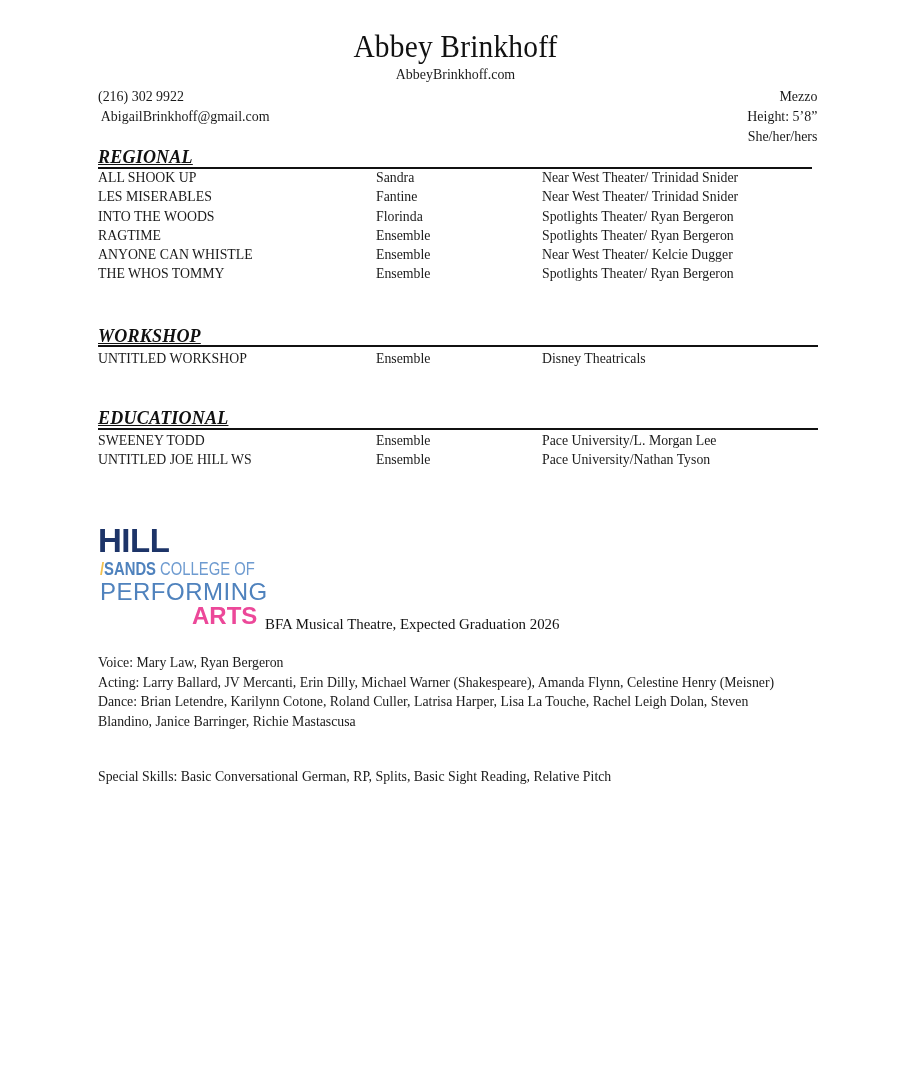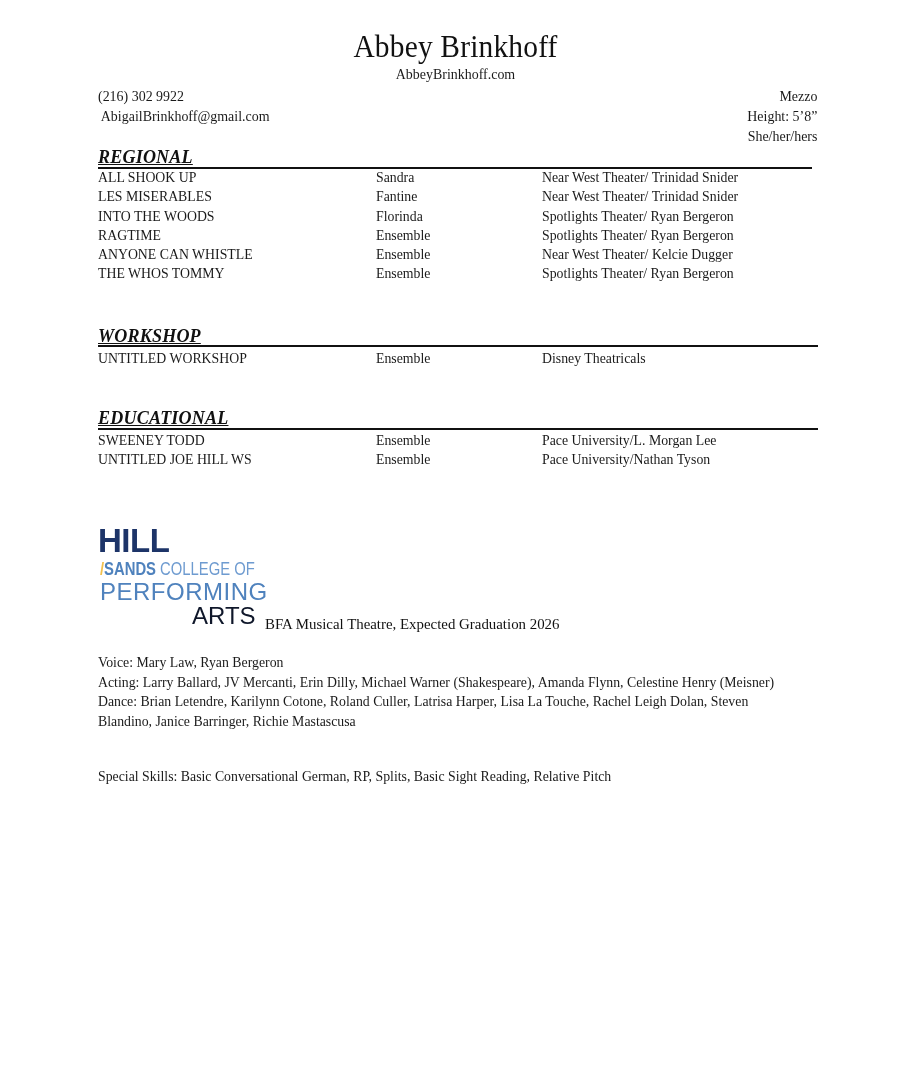--- a/index.html
+++ b/index.html
@@ -18,21 +18,21 @@
     .row .c1 { left: 0; }
     .row .c2 { left: 278px; }
     .row .c3 { left: 444px; }
     .logo { position: absolute; left: 98px; top: 525px; width: 160px; height: 105px; font-family: "Liberation Sans", "DejaVu Sans", sans-serif; }
     .logo .l1 { position: absolute; left: 0; top: 0; font-size: 33px; font-weight: bold; color: #1d3468; letter-spacing: -0.5px; line-height: 32px; }
     .logo .l2 { position: absolute; left: 2px; top: 33px; font-size: 19px; line-height: 22px; white-space: nowrap; transform-origin: left top; transform: scaleX(0.78); }
     .logo .slash { color: #f2c14e; font-weight: bold; }
     .logo .sands { color: #4f82bd; font-weight: bold; }
     .logo .college { color: #6e9bd0; }
     .logo .l3 { position: absolute; left: 2px; top: 55px; font-size: 24px; color: #4f82bd; line-height: 24px; letter-spacing: 0.5px; }
-    .logo .l4 { position: absolute; left: 94px; top: 79px; font-size: 24px; font-weight: normal; color: #0f172a; line-height: 24px; }
+    .logo .l4 { position: absolute; left: 94px; top: 79px; font-size: 24px; font-weight: bold; color: #ec4899; line-height: 24px; }
     .degree { position: absolute; left: 265px; top: 615px; font-size: 15.5px; color: #111; white-space: nowrap; transform-origin: left top; transform: scaleX(0.96); }
     .training { position: absolute; left: 98px; top: 653px; width: 760px; font-size: 15px; line-height: 19.5px; transform-origin: left top; transform: scaleX(0.92); }
     .training p { margin: 0; }
     .skills { position: absolute; left: 98px; top: 768px; font-size: 15px; white-space: nowrap; transform-origin: left top; transform: scaleX(0.92); }
   </style>
 </head>
 <body>
 
 <div class="page">
 

